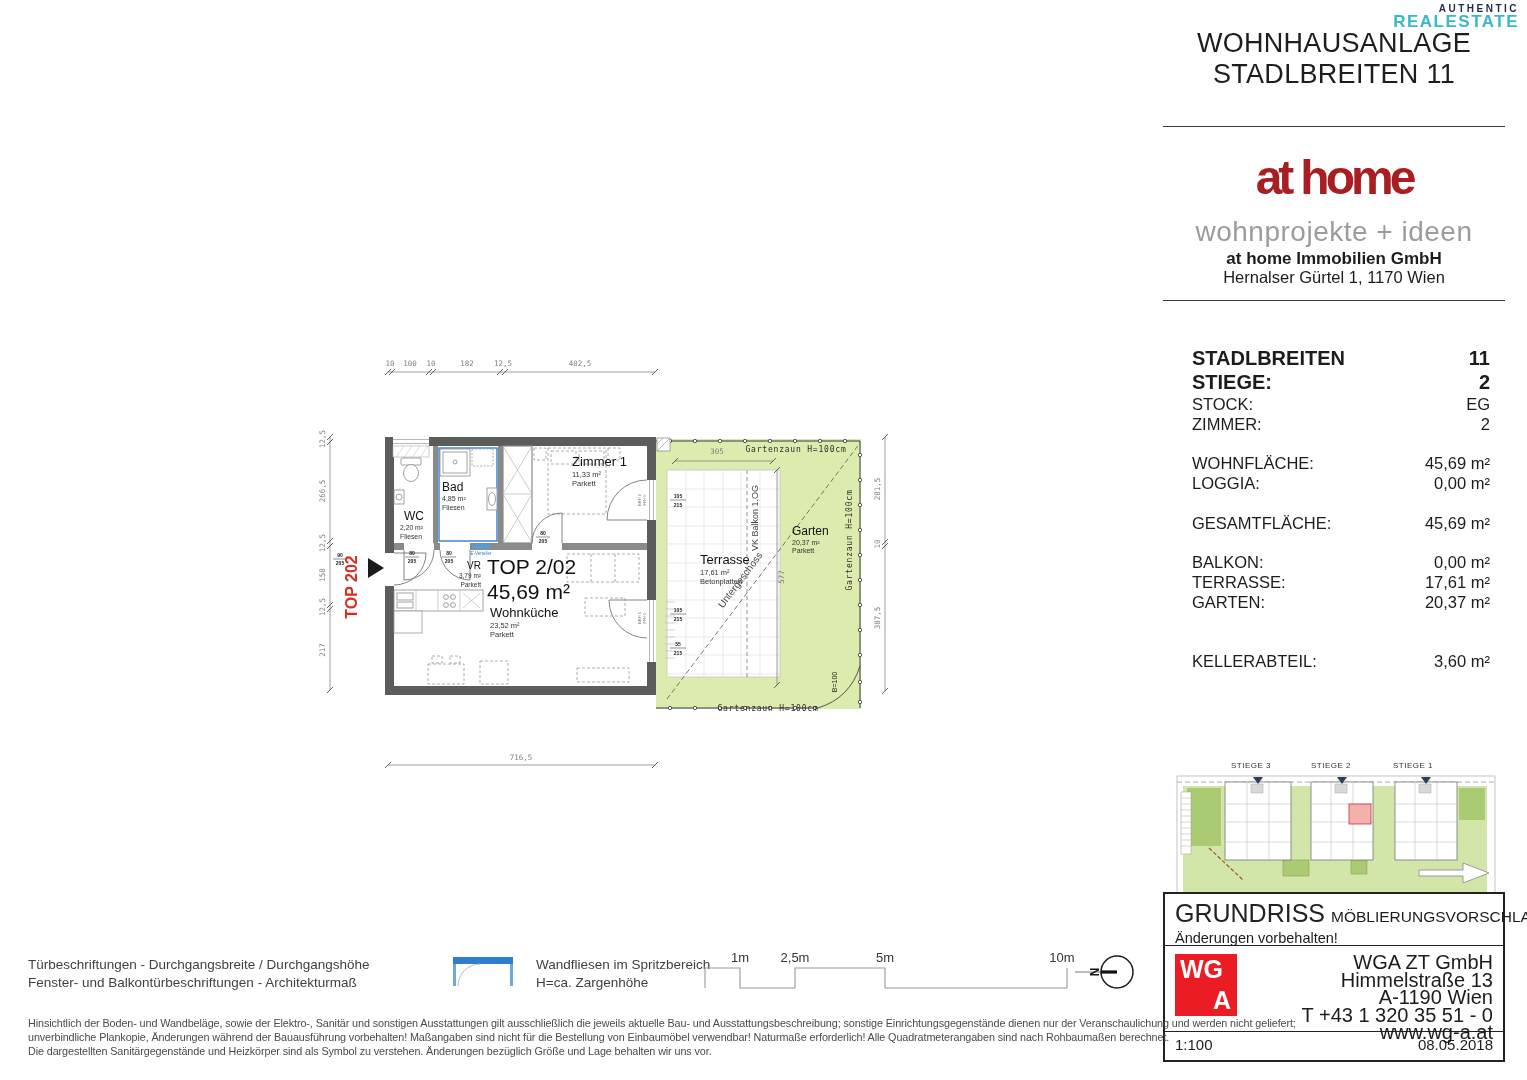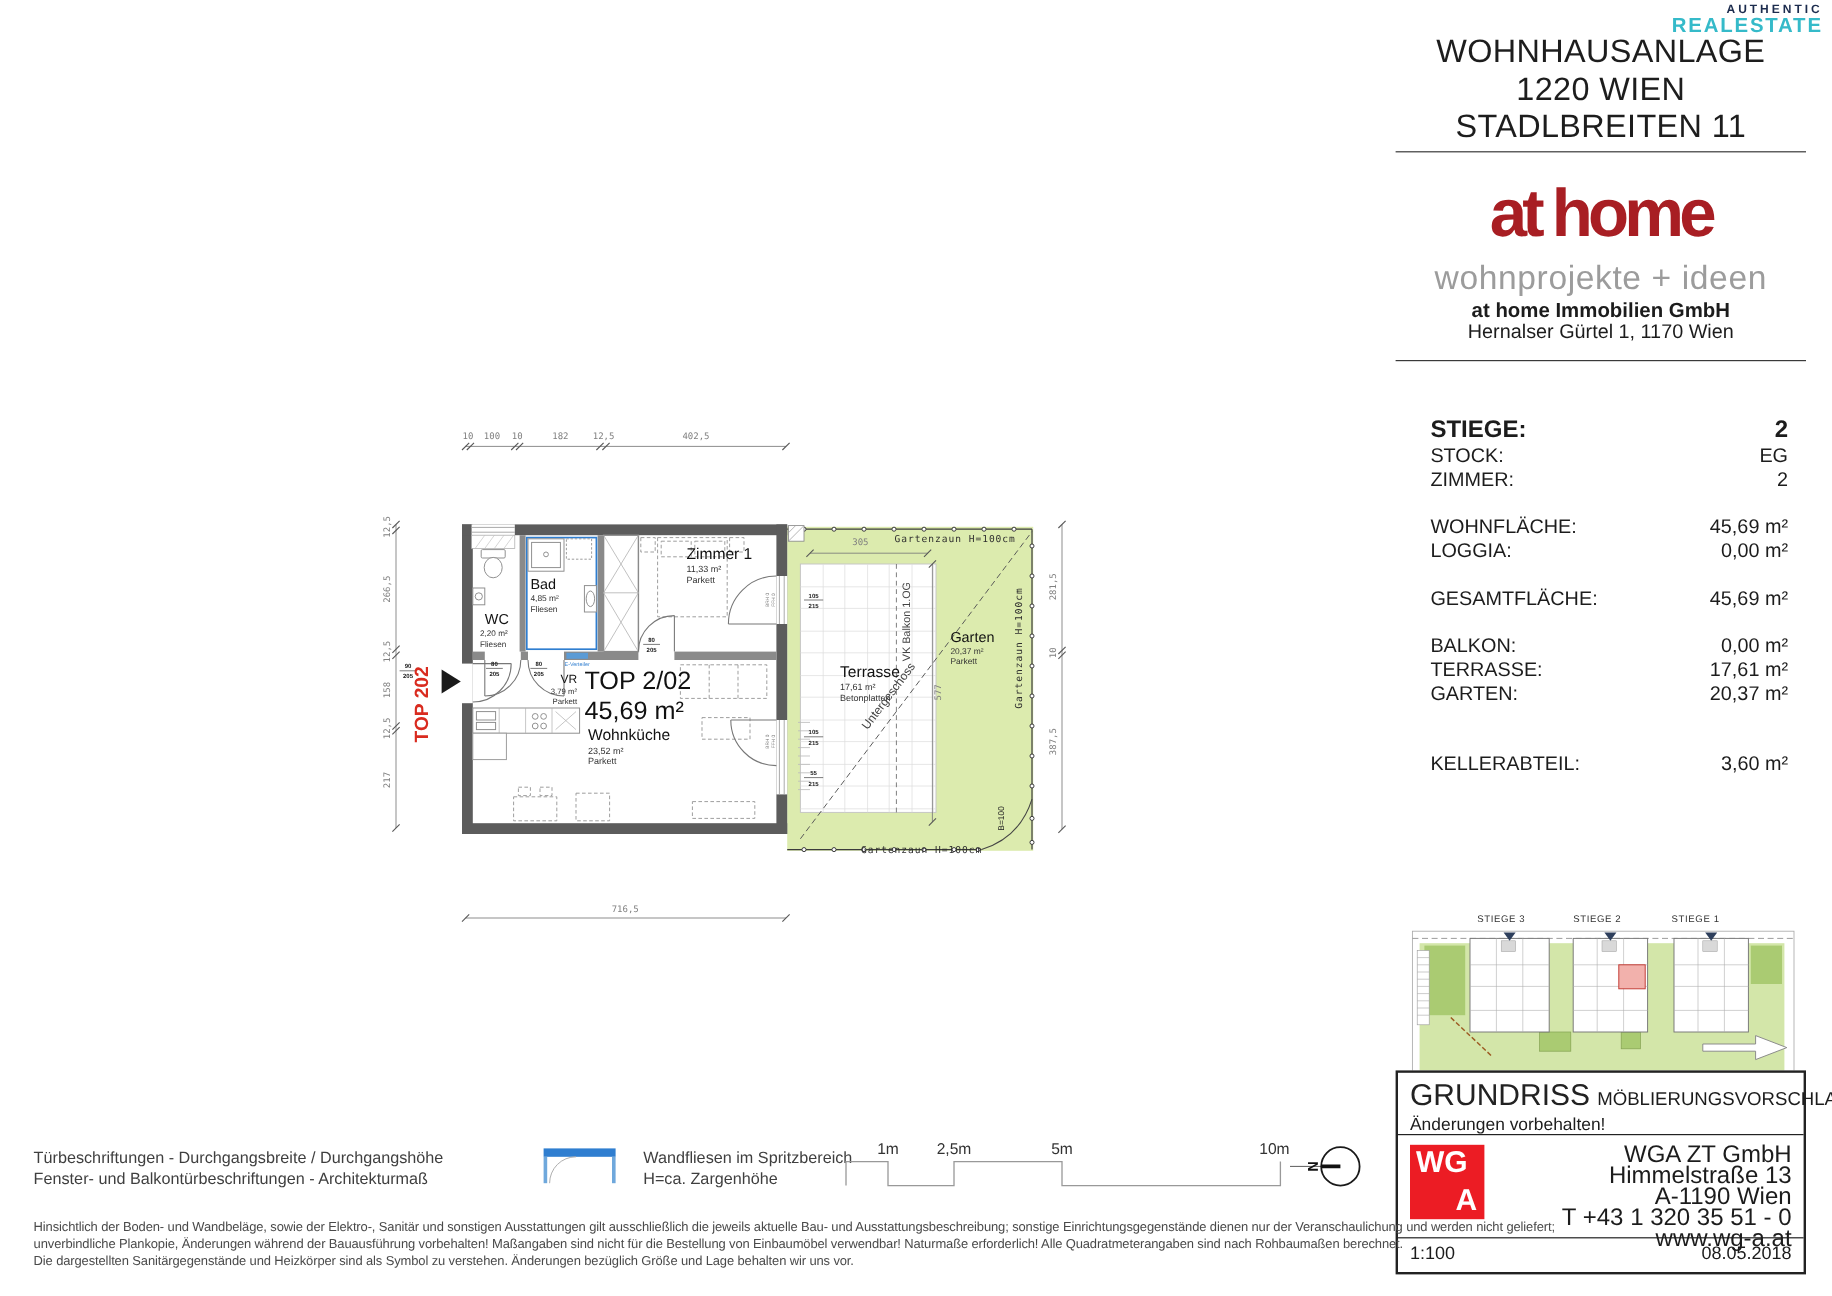--- a/index.html
+++ b/index.html
@@ -8,21 +8,21 @@
   .abs{position:absolute;}
   
   .wm{position:absolute;right:8px;top:2px;text-align:right;line-height:13px;}
   .wm1{font-size:10px;font-weight:bold;letter-spacing:2.5px;color:#1c2c4e;}
   .wm2{font-size:17px;font-weight:bold;letter-spacing:1.5px;color:#35bac9;}
   
   .rp-header{position:absolute;left:1163px;top:28px;width:342px;text-align:center;
              font-size:27px;line-height:31px;color:#1d1d1d;letter-spacing:.3px;}
   .hr{position:absolute;left:1163px;width:342px;border-top:1.6px solid #3a3a3a;height:0;}
   .brand-logo{position:absolute;left:1163px;top:140px;width:342px;text-align:center;
-              font-weight:bold;font-size:56px;line-height:76px;color:#a81e23;letter-spacing:-4px;}
+              font-weight:bold;font-size:48px;line-height:76px;color:#a81e23;letter-spacing:-4px;}
   .brand-logo .home{margin-left:10px;}
   .brand-tag{position:absolute;left:1163px;top:216px;width:342px;text-align:center;
              font-size:28px;color:#9c9c9c;letter-spacing:.5px;}
   .brand-co{position:absolute;left:1163px;top:249px;width:342px;text-align:center;
             font-size:17px;font-weight:bold;}
   .brand-addr{position:absolute;left:1163px;top:268px;width:342px;text-align:center;font-size:16.5px;}
   .info{position:absolute;left:1192px;top:346px;width:298px;}
   .irow{display:flex;justify-content:space-between;height:20px;line-height:20px;font-size:16.5px;}
   .irow.b{height:24px;line-height:24px;font-size:20px;font-weight:bold;}
   .mt19{margin-top:19px}.mt20{margin-top:20px}.mt39{margin-top:39px}
@@ -57,32 +57,35 @@
 </head>
 <body>
 
 <div class="wm">
   <div class="wm1">AUTHENTIC</div>
   <div class="wm2">REALESTATE</div>
 </div>
 
 <div class="rp-header">
   <div>WOHNHAUSANLAGE</div>
-  <div>1220 WIEN</div>
   <div>STADLBREITEN 11</div>
 </div>
 <div class="hr" style="top:126px"></div>
 
 <div class="brand-logo"><span class="at">at</span><span class="home">home</span></div>
 <div class="brand-tag">wohnprojekte + ideen</div>
 <div class="brand-co">at home Immobilien GmbH</div>
 <div class="brand-addr">Hernalser Gürtel 1, 1170 Wien</div>
 <div class="hr" style="top:300px"></div>
 
 <div class="info">
+  <div class="irow b">
+      <span>STADLBREITEN</span>
+      <span>11</span>
+    </div>
   <div class="irow b">
       <span>STIEGE:</span>
       <span>2</span>
     </div>
   <div class="irow">
       <span>STOCK:</span>
       <span>EG</span>
     </div>
   <div class="irow">
       <span>ZIMMER:</span>

